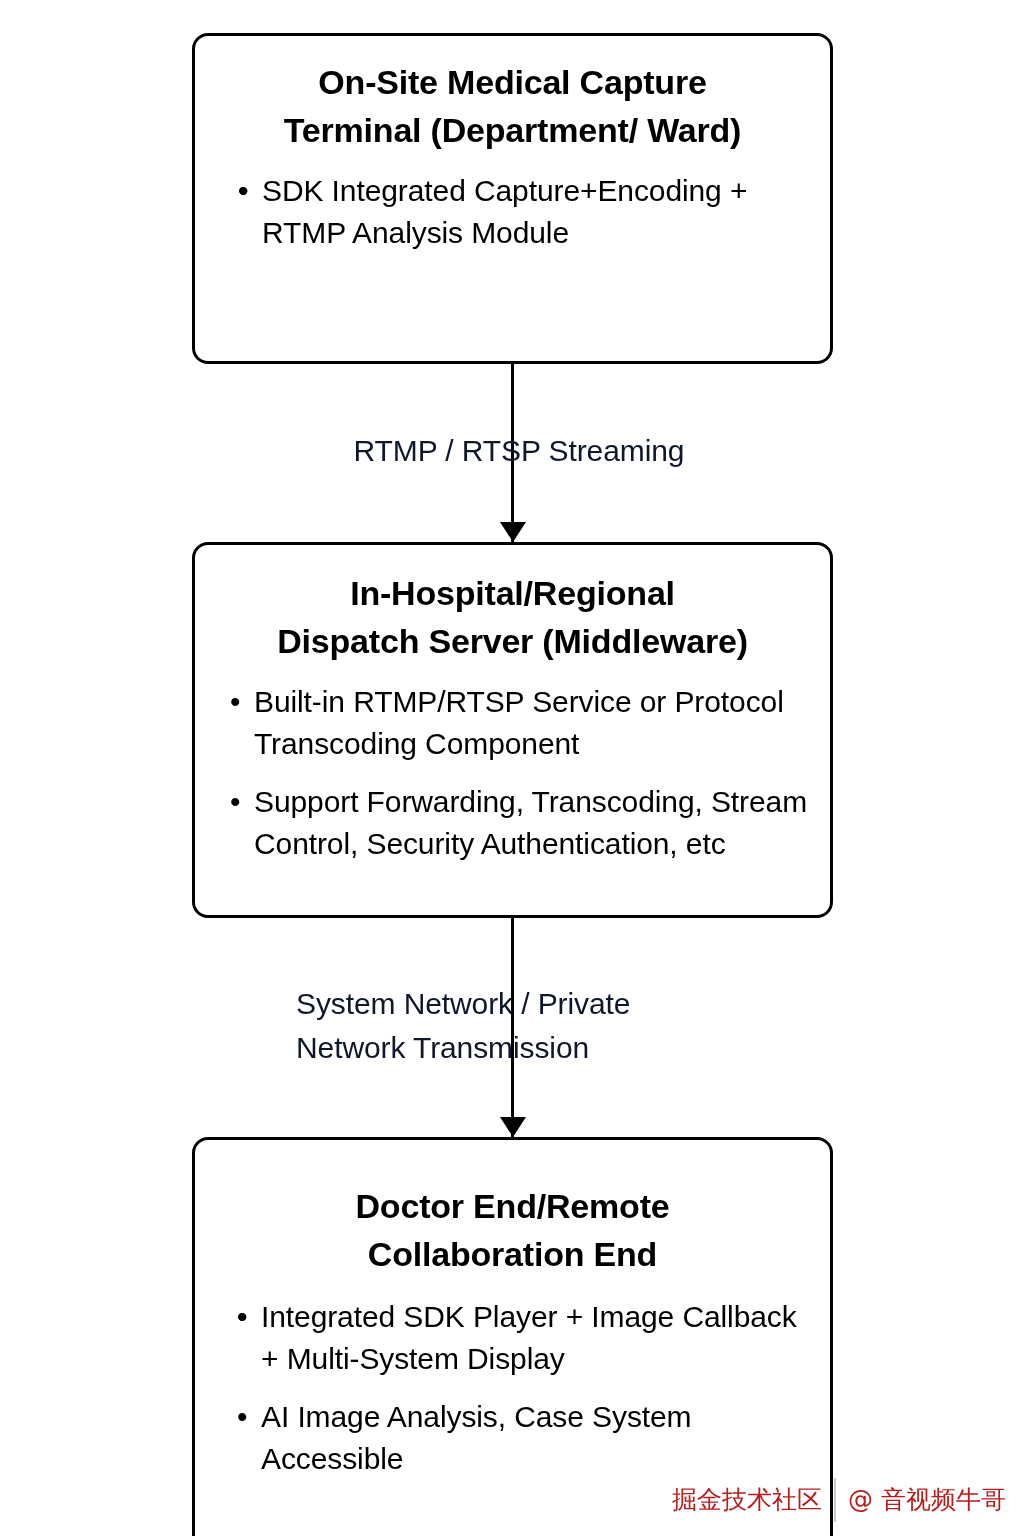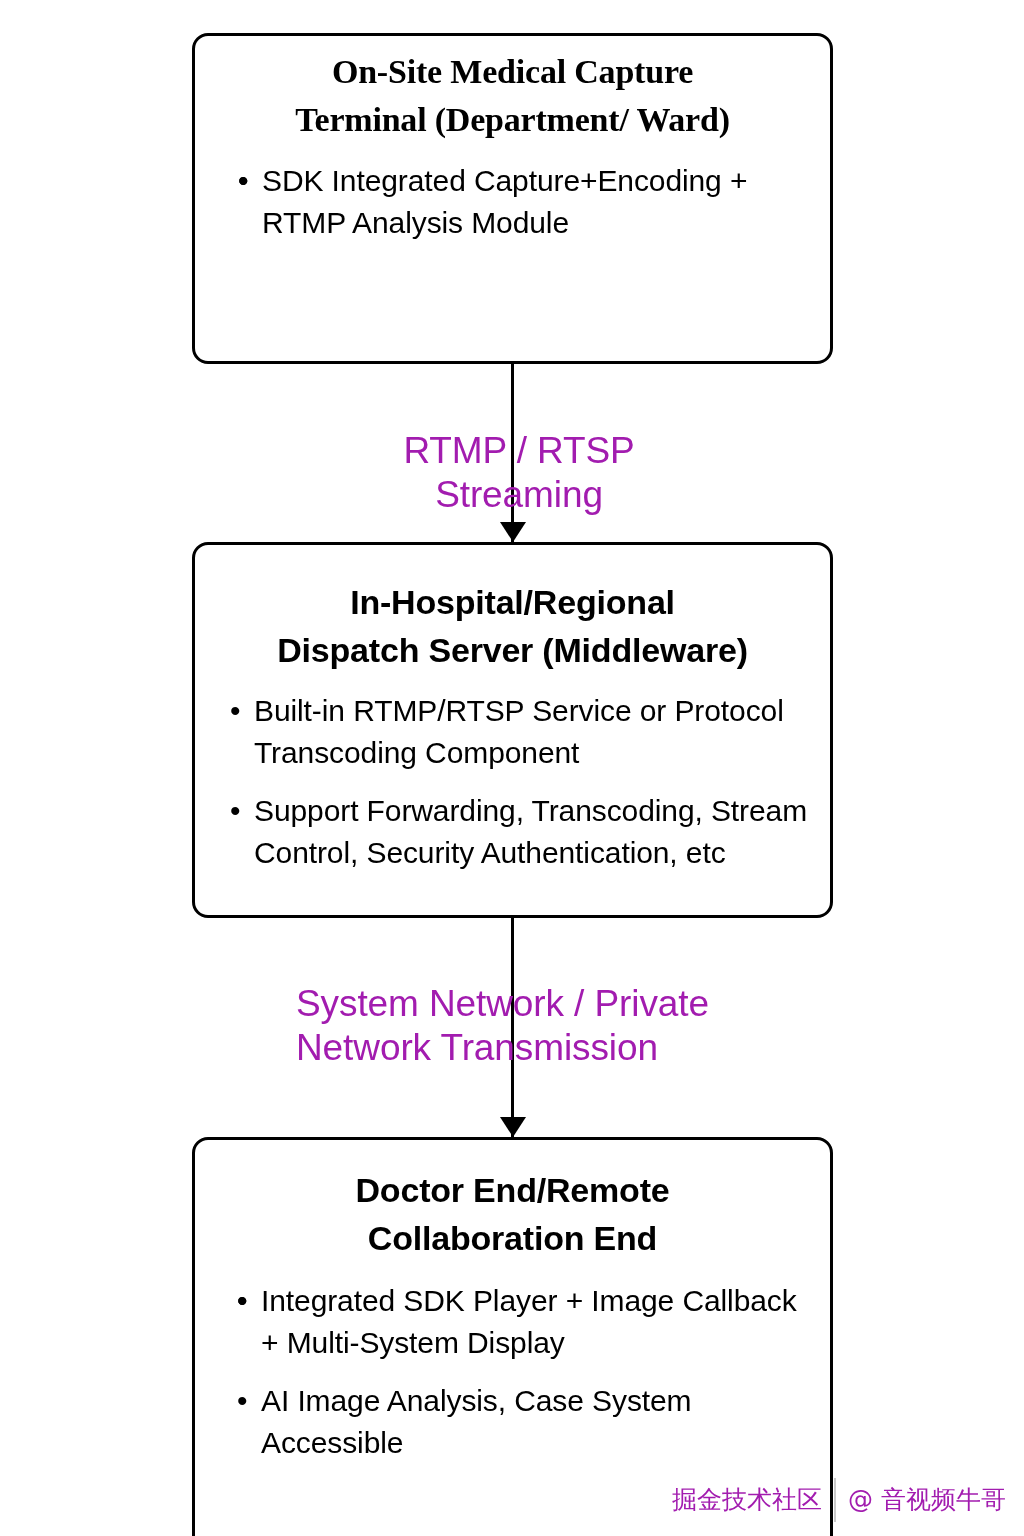--- a/index.html
+++ b/index.html
@@ -71,41 +71,41 @@
     line-height: 42px;
   }
 
   
   #box-capture {
     left: 192px;
     top: 33px;
     width: 641px;
     height: 331px;
   }
-  #box-capture .node-title { margin-top: 12px; font-family: Liberation Serif, serif; }
+  #box-capture .node-title { margin-top: 22px; }
   #box-capture .node-list { margin: 14px 0 0 43px; width: 570px; }
 
   
   #box-dispatch {
     left: 192px;
     top: 542px;
     width: 641px;
     height: 376px;
   }
-  #box-dispatch .node-title { margin-top: 33px; }
+  #box-dispatch .node-title { margin-top: 24px; }
   #box-dispatch .node-list { margin: 16px 0 0 35px; width: 580px; }
 
   
   #box-doctor {
     left: 192px;
     top: 1137px;
     width: 641px;
     height: 420px;   
   }
-  #box-doctor .node-title { margin-top: 26px; }
+  #box-doctor .node-title { margin-top: 42px; }
   #box-doctor .node-list { margin: 18px 0 0 42px; width: 580px; }
 
   
   .connector {
     position: absolute;
     left: 0;
     top: 0;
   }
   .conn-line {
     position: absolute;
@@ -125,24 +125,24 @@
 
   #conn1-line { top: 364px; height: 178px; }
   #conn1-head { top: 522px; }
 
   #conn2-line { top: 918px; height: 219px; }
   #conn2-head { top: 1117px; }
 
   
   .edge-label {
     position: absolute;
-    font-size: 37px;
+    font-size: 30px;
     line-height: 44px;
     letter-spacing: -0.1px;
-    color: #a21caf;
+    color: #0f172a;
     white-space: pre-line;
     background: transparent;
   }
   #label-rtmp {
     left: 336px;
     top: 429px;
     text-align: center;
     width: 366px;
   }
   #label-lan {
@@ -153,21 +153,21 @@
   }
 
   
   #watermark {
     position: absolute;
     left: 672px;
     top: 1478px;
     display: flex;
     align-items: center;
     gap: 12px;
-    color: #a21caf;
+    color: #b91c1c;
     font-size: 25px;
     line-height: 32px;
     font-family: "DejaVu Sans", sans-serif;
     white-space: nowrap;
   }
   #watermark .wm-divider {
     display: inline-block;
     width: 2px;
     height: 44px;
     background: #c9c9c9;

